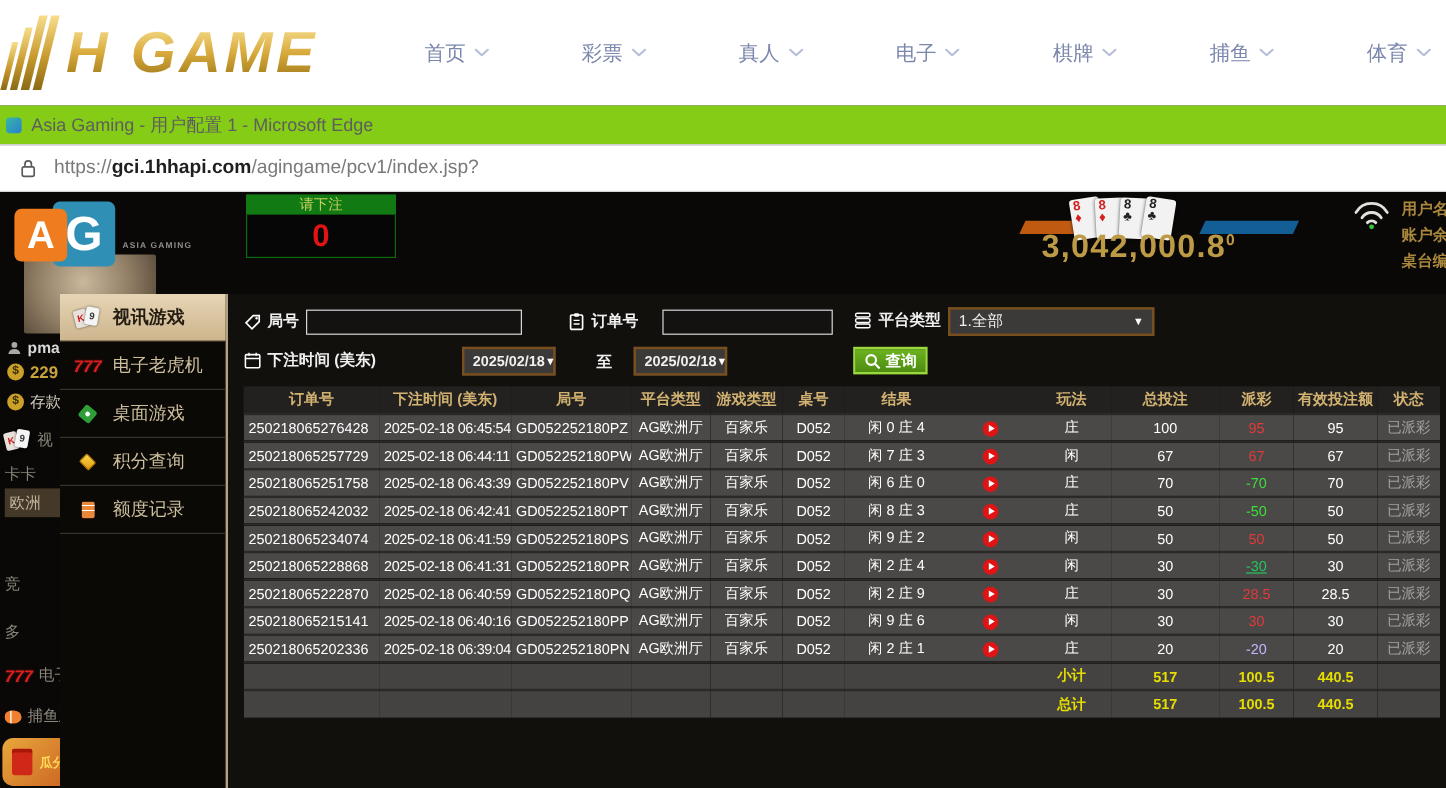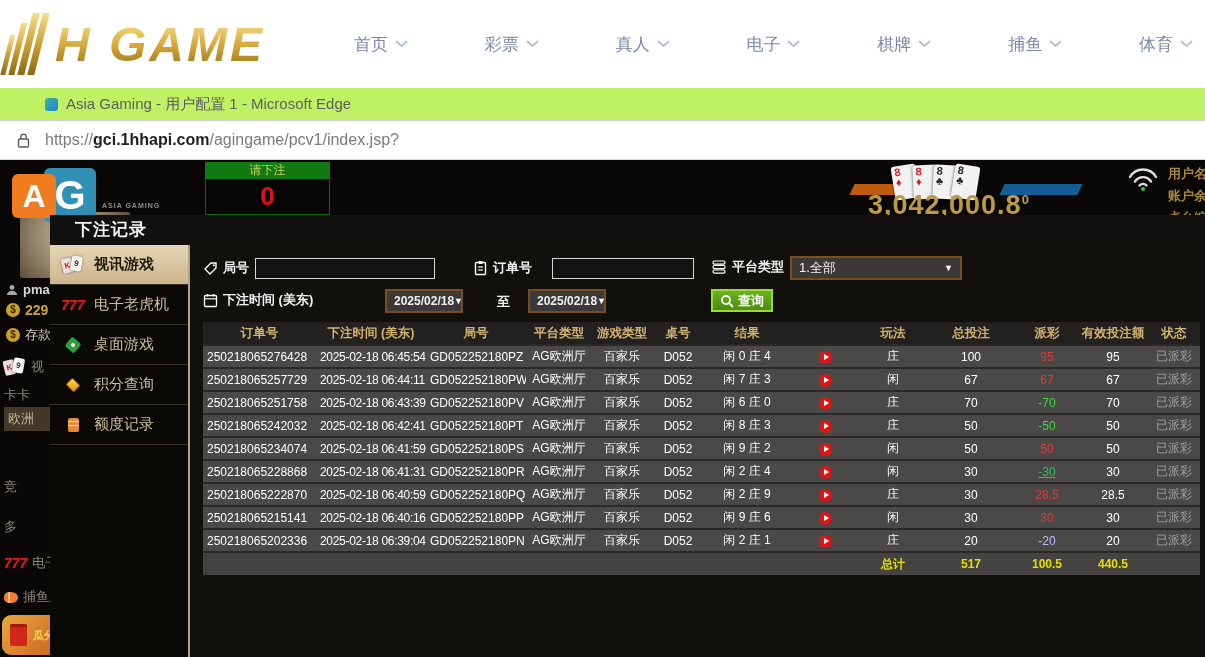--- a/index.html
+++ b/index.html
@@ -18,21 +18,21 @@
   .logo-bars i:nth-child(4){ width:7px; height:62px; }
   .logo-text { font-size:48px; font-weight:900; font-style:italic; letter-spacing:3px;
     background:linear-gradient(180deg,#f8e191 5%,#d8a93c 50%,#916f12 100%);
     -webkit-background-clip:text; background-clip:text; color:transparent; }
   .mainnav { position:absolute; left:348px; right:6px; top:0; height:88px; display:flex; justify-content:space-between; align-items:center; }
   .nav-item { display:flex; align-items:center; gap:7px; cursor:pointer; padding:0 6px; }
   .nav-label { font-size:17px; color:#7b87ac; }
   .chev { display:block; }
 
   
-  .titlebar { position:absolute; left:0; top:88px; width:1205px; height:33px; background:#bef264; display:flex; align-items:center; border-bottom:1px solid #cfcfcf;padding-left:40px; }
+  .titlebar { position:absolute; left:0; top:88px; width:1205px; height:33px; background:#84cc16; display:flex; align-items:center; border-bottom:1px solid #cfcfcf; }
   .win-icon { width:13px; height:13px; margin:0 8px 0 5px; border-radius:3px; background:linear-gradient(135deg,#35b8a0,#2a7fd4); }
   .win-title { font-size:15px; color:#5e5e5e; }
 
   
   .urlbar { position:absolute; left:0; top:121px; width:1205px; height:39px; background:#ffffff; display:flex; align-items:center; border-bottom:1px solid #d6d6d6; }
   .lock-wrap { margin:0 14px 0 16px; display:flex; }
   .url { font-size:16px; color:#7a7a7a; }
   .url b { color:#1f1f1f; font-weight:700; }
 
   
@@ -271,21 +271,20 @@
         <circle cx="17" cy="23" r="2" fill="#35c93a"></circle>
       </svg>
       <div id="bg-right-labels">
           <div class="bg-right-label" style="top: 5px;">用户名称</div>
           <div class="bg-right-label" style="top: 27px;">账户余额</div>
           <div class="bg-right-label" style="top: 49px;">桌台编号</div>
         </div>
     </div>
 
     <div class="modal">
-      <div class="modal-titlebar">下注记录</div>
       <aside class="modal-side" id="modal-side">
           <div class="side-item active">
             <span class="side-ic">
               <span class="cards-ic">
                 <b>K</b>
                 <b>9</b>
               </span>
             </span>
             <span>视讯游戏</span>
           </div>
@@ -547,20 +546,35 @@
               </tr>
               <tr class="total-row">
                 <td class="c-order"></td>
                 <td class="c-time"></td>
                 <td class="c-round"></td>
                 <td class="c-plat"></td>
                 <td class="c-game"></td>
                 <td class="c-tbl"></td>
                 <td class="c-res"></td>
                 <td class="c-play"></td>
+                <td class="c-bt">小计</td>
+                <td class="c-num">517</td>
+                <td class="c-pay">100.5</td>
+                <td class="c-vnum">440.5</td>
+                <td class="c-status"></td>
+              </tr>
+              <tr class="total-row">
+                <td class="c-order"></td>
+                <td class="c-time"></td>
+                <td class="c-round"></td>
+                <td class="c-plat"></td>
+                <td class="c-game"></td>
+                <td class="c-tbl"></td>
+                <td class="c-res"></td>
+                <td class="c-play"></td>
                 <td class="c-bt">总计</td>
                 <td class="c-num">517</td>
                 <td class="c-pay">100.5</td>
                 <td class="c-vnum">440.5</td>
                 <td class="c-status"></td>
               </tr>
             </tbody>
         </table>
       </div>
     </div>

